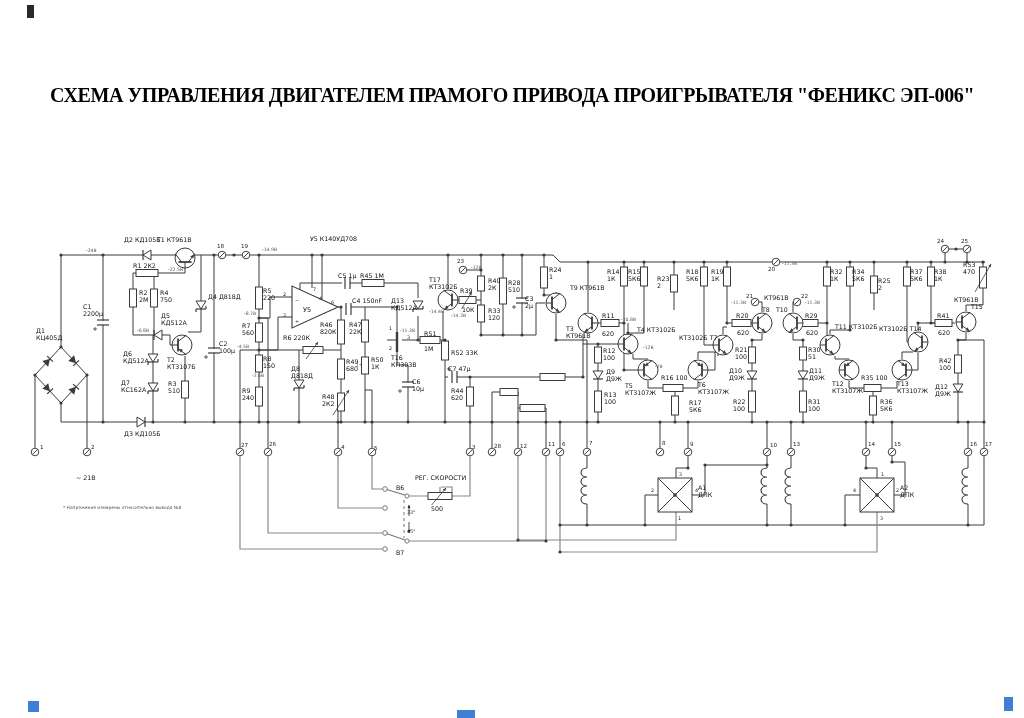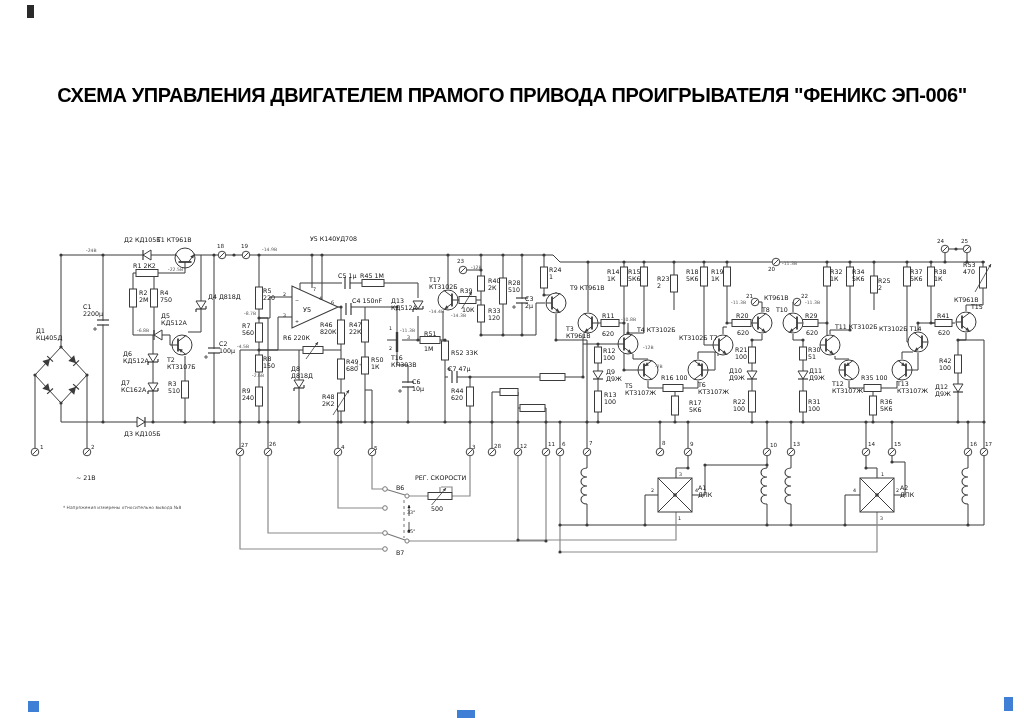--- a/index.html
+++ b/index.html
@@ -1,19 +1,19 @@
 <!DOCTYPE html>
 <html><head>
 <meta charset="utf-8">
 <style>
   html,body{margin:0;padding:0;background:#e8e8e8;}
   .page{position:relative;width:1024px;height:718px;background:#ffffff;overflow:hidden;
         font-family:"DejaVu Sans",sans-serif;}
   .title{position:absolute;left:0;top:84px;width:1024px;text-align:center;margin:0;
-         font-family:Liberation Sans, sans-serif;font-weight:700;font-size:20px;
+         font-family:Liberation Serif, serif;font-weight:700;font-size:20px;
          letter-spacing:-0.4px;color:#000;}
   svg{position:absolute;left:0;top:0;}
   .artifact{position:absolute;}
   .a-tl{left:27px;top:5px;width:7px;height:13px;background:#2a2a2a;}
   .a-bl{left:28px;top:701px;width:11px;height:11px;background:#3f7fd6;}
   .a-bc{left:457px;top:710px;width:18px;height:8px;background:#3f7fd6;}
   .a-br{left:1004px;top:697px;width:9px;height:14px;background:#3f7fd6;}
   text{fill:#111;}
   text.r{font-size:6.3px;}
   text.v{font-size:4.6px;fill:#5a5a5a;}

